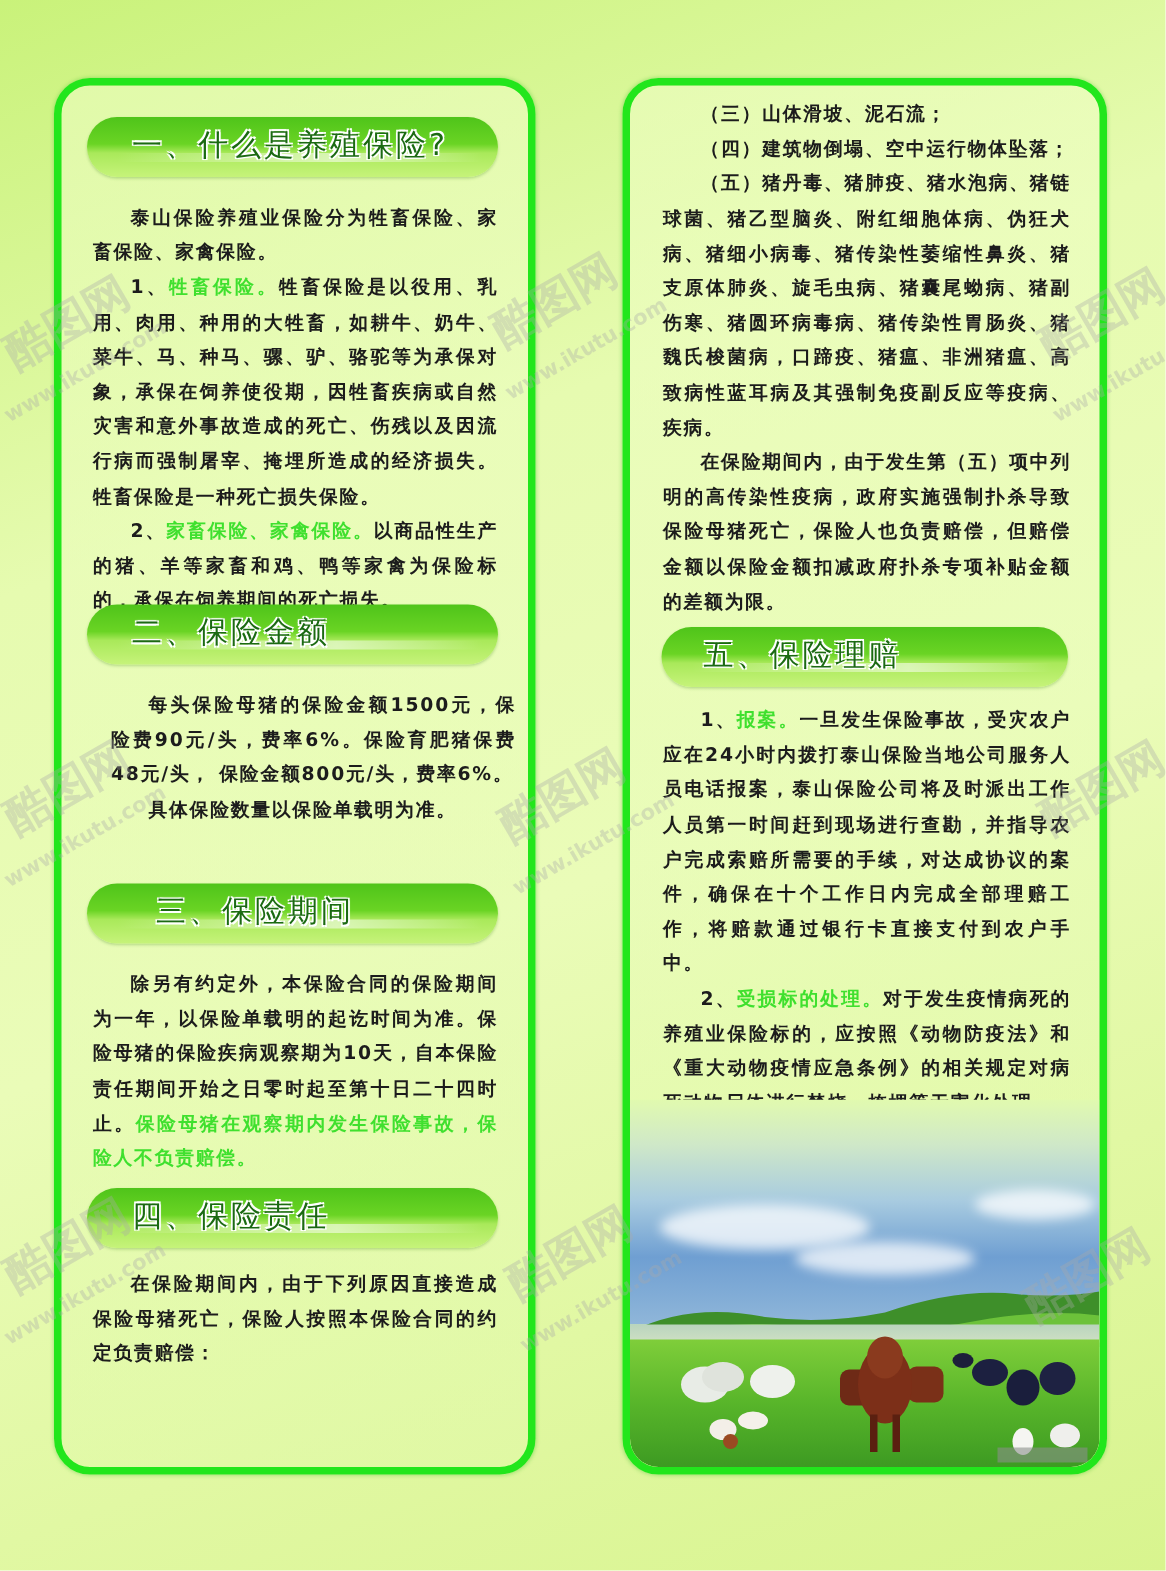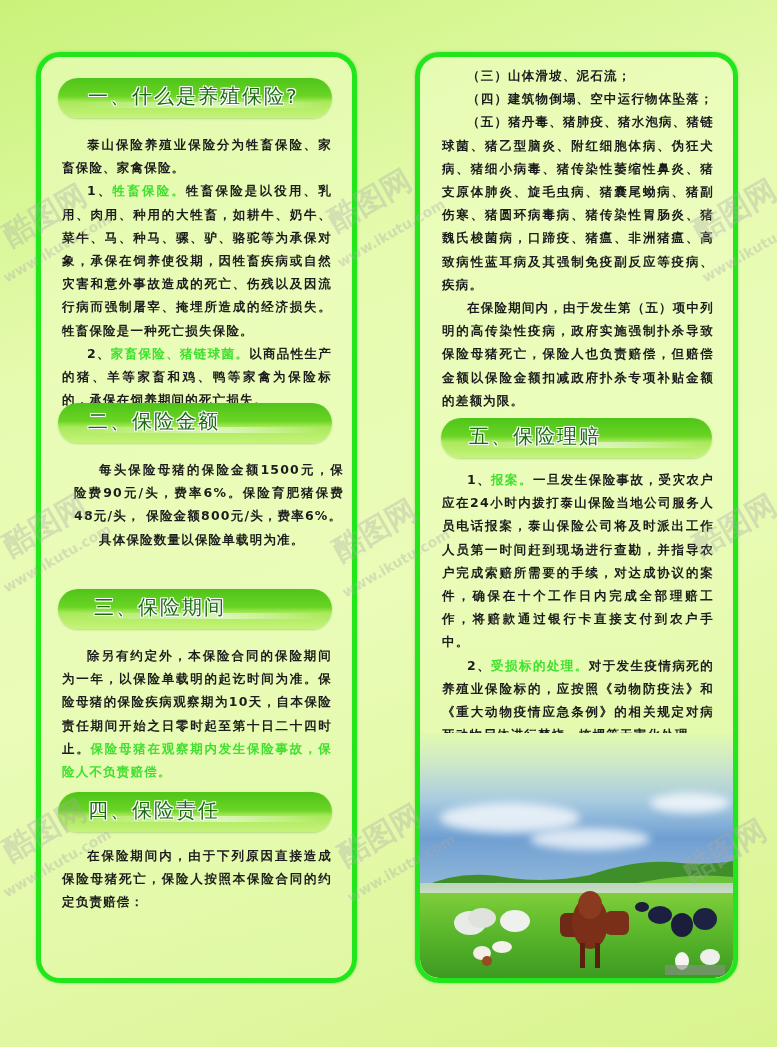--- a/index.html
+++ b/index.html
@@ -103,33 +103,33 @@
 <body>
 
 <div id="left-panel" class="panel">
 
   <div class="sec-header" style="left:17px; top:21px; width:274px;">
     <span class="sec-title" style="left:30px;">一、什么是养殖保险?</span>
   </div>
   <div class="text-block" style="left:21px; top:76px; width:270px;">
     <p class="indent">泰山保险养殖业保险分为牲畜保险、家畜保险、家禽保险。</p>
     <p class="indent"><span>1、</span><span class="hl">牲畜保险。</span><span>牲畜保险是以役用、乳用、肉用、种用的大牲畜，如耕牛、奶牛、菜牛、马、种马、骡、驴、骆驼等为承保对象，承保在饲养使役期，因牲畜疾病或自然灾害和意外事故造成的死亡、伤残以及因流行病而强制屠宰、掩埋所造成的经济损失。牲畜保险是一种死亡损失保险。</span></p>
-    <p class="indent"><span>2、</span><span class="hl">家畜保险、猪链球菌。</span><span>以商品性生产的猪、羊等家畜和鸡、鸭等家禽为保险标的，承保在饲养期间的死亡损失。</span></p>
+    <p class="indent"><span>2、</span><span class="hl">家畜保险、家禽保险。</span><span>以商品性生产的猪、羊等家畜和鸡、鸭等家禽为保险标的，承保在饲养期间的死亡损失。</span></p>
   </div>
 
   <div class="sec-header" style="left:17px; top:346px; width:274px;">
     <span class="sec-title" style="left:30px;">二、保险金额</span>
   </div>
   <div class="text-block" style="left:33px; top:401px; width:270px;">
     <p class="indent">每头保险母猪的保险金额1500元，保险费90元/头，费率6%。保险育肥猪保费48元/头， 保险金额800元/头，费率6%。</p>
     <p class="indent">具体保险数量以保险单载明为准。</p>
   </div>
 
   <div class="sec-header" style="left:17px; top:532px; width:274px;">
-    <span class="sec-title" style="left:36px;">三、保险期间</span>
+    <span class="sec-title" style="left:46px;">三、保险期间</span>
   </div>
   <div class="text-block" style="left:21px; top:587px; width:270px;">
     <p class="indent"><span>除另有约定外，本保险合同的保险期间为一年，以保险单载明的起讫时间为准。保险母猪的保险疾病观察期为10天，自本保险责任期间开始之日零时起至第十日二十四时止。</span><span class="hl">保险母猪在观察期内发生保险事故，保险人不负责赔偿。</span></p>
   </div>
 
   <div class="sec-header" style="left:17px; top:735px; width:274px;">
     <span class="sec-title" style="left:30px;">四、保险责任</span>
   </div>
   <div class="text-block" style="left:21px; top:787px; width:270px;">
     <p class="indent">在保险期间内，由于下列原因直接造成保险母猪死亡，保险人按照本保险合同的约定负责赔偿：</p>

